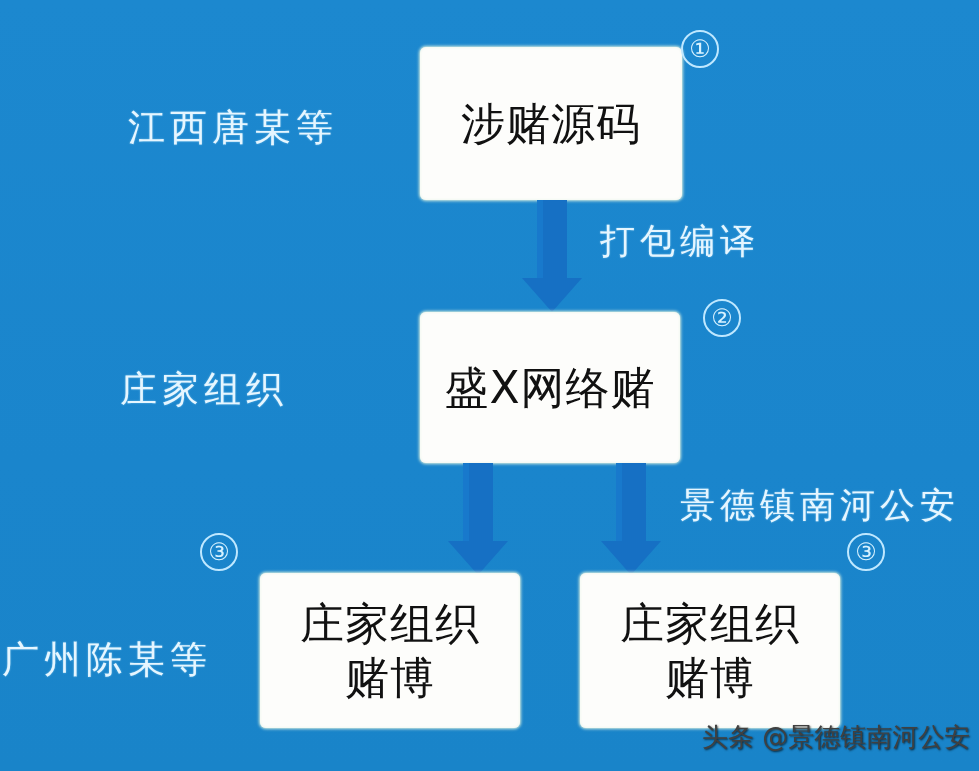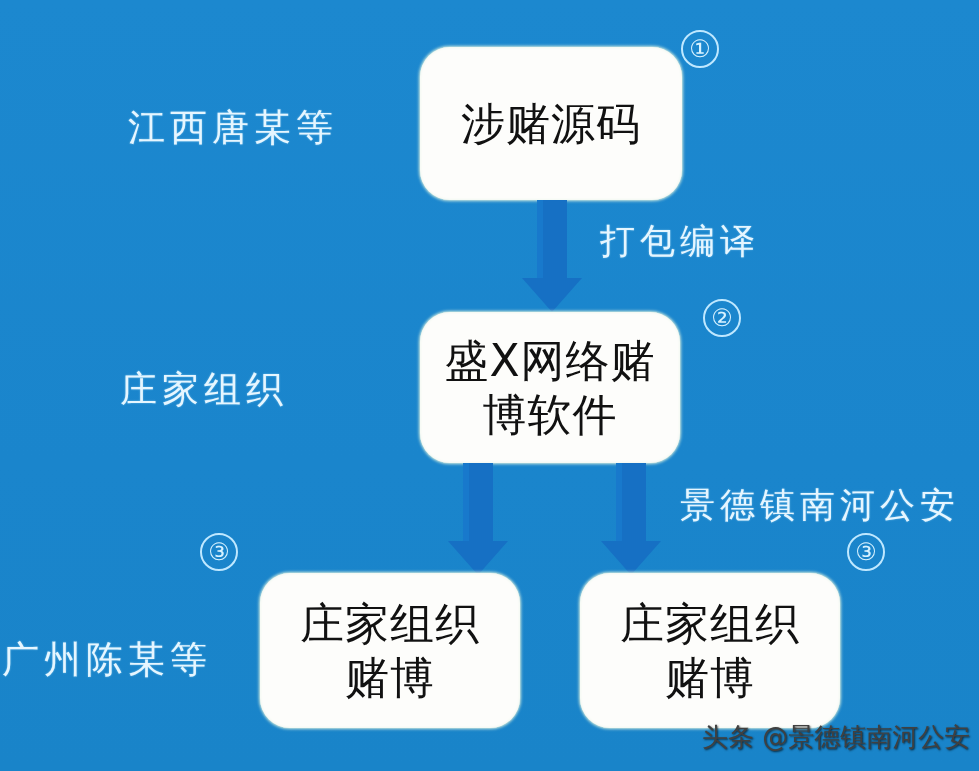--- a/index.html
+++ b/index.html
@@ -2,21 +2,21 @@
 <html><head>
 <meta charset="utf-8">
 <style>
   html, body { margin:0; padding:0; }
   body {
     width:979px; height:771px; overflow:hidden; position:relative;
     background: linear-gradient(180deg, #1c88cf 0%, #1a85cc 60%, #1984c9 100%);
     font-family: "DejaVu Sans", "Liberation Sans", sans-serif;
   }
   .box {
-    position:absolute; background:#fdfdfb; border-radius:30px;
+    position:absolute; background:#fdfdfb; border-radius:6px;
     box-shadow: 0 0 3px 1px #d7efe0, inset 0 0 3px #e8f3ea;
     display:flex; align-items:center; justify-content:center; text-align:center;
     color:#111; font-size:44px; line-height:54px; letter-spacing:1px;
   }
   .label {
     position:absolute; color:#e6f6ff; font-size:37px; letter-spacing:5px;
     white-space:nowrap; text-shadow:0 0 2px rgba(180,230,255,0.6);
   }
   .num {
     position:absolute; width:34px; height:34px; border:2px solid #bfe8ff; border-radius:50%;
@@ -44,21 +44,20 @@
 <svg class="arrow" style="left:520px; top:200px;" width="64" height="114">
   <rect x="17" y="0" width="30" height="80" fill="#1670c4"></rect>
   <rect x="17" y="0" width="6" height="80" fill="#1b7fd2" opacity="0.6"></rect>
   <polygon points="2,78 62,78 32,112" fill="#1670c4"></polygon>
 </svg>
 <div class="label" style="left:600px; top:218px; font-size:35px;">打包编译</div>
 
 <div class="box" style="left:420px; top:312px; width:260px; height:151px;">
   <div>
     <div>盛X网络赌</div>
-    <div>博软件</div>
   </div>
 </div>
 <div class="num" style="left:703px; top:299px;">②</div>
 
 <svg class="arrow" style="left:446px; top:463px;" width="64" height="114">
   <rect x="17" y="0" width="30" height="80" fill="#1670c4"></rect>
   <rect x="17" y="0" width="6" height="80" fill="#1b7fd2" opacity="0.6"></rect>
   <polygon points="2,78 62,78 32,112" fill="#1670c4"></polygon>
 </svg>
 <svg class="arrow" style="left:599px; top:463px;" width="64" height="114">

